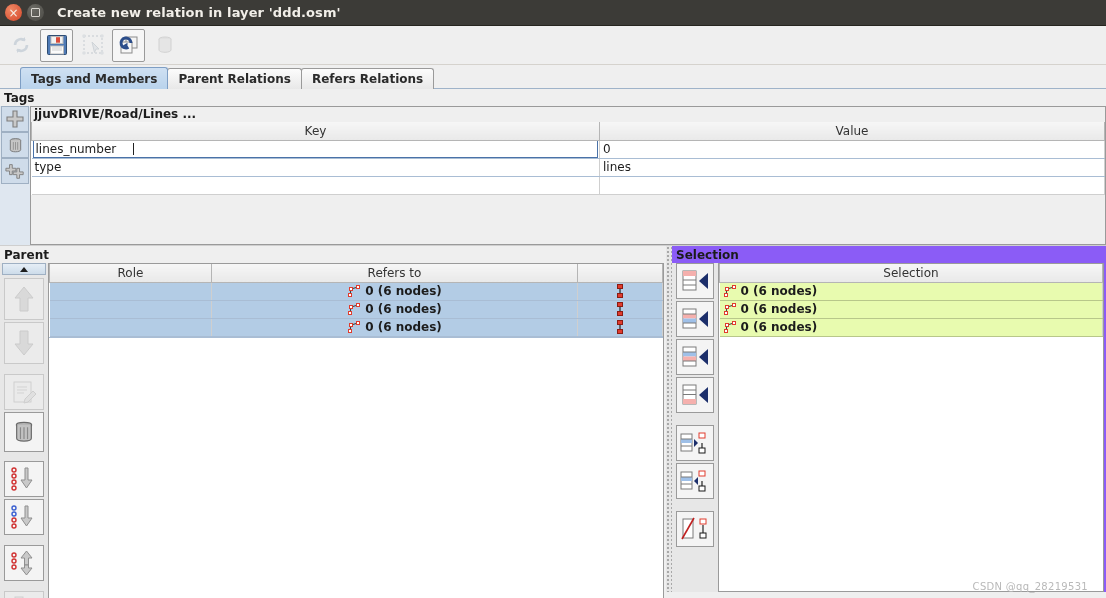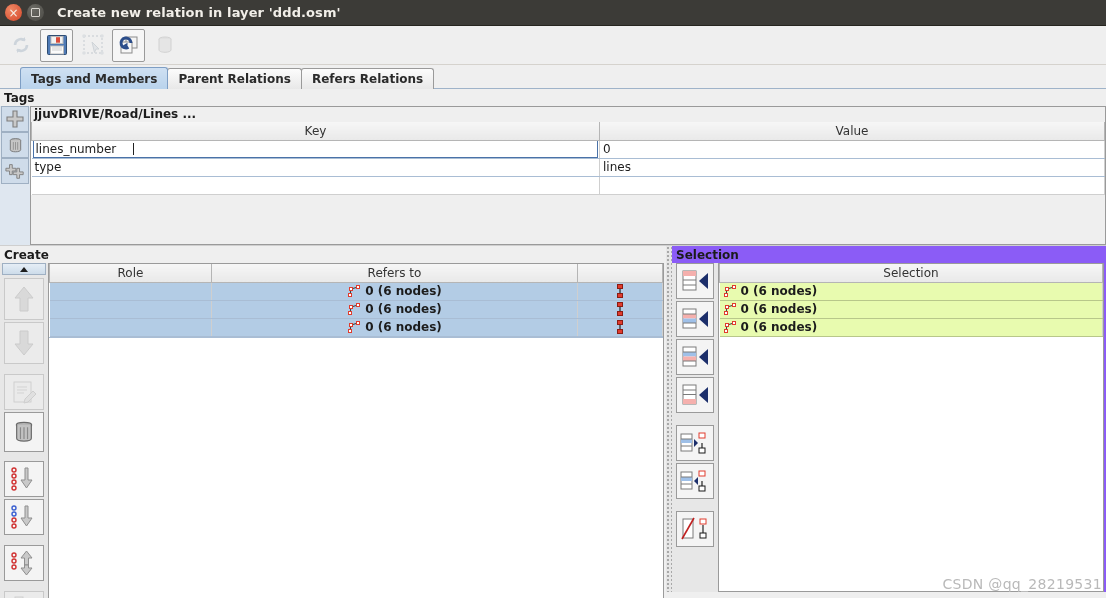--- a/index.html
+++ b/index.html
@@ -116,22 +116,22 @@
   .tri.dn { border-top:5px solid #4a6b93; margin-left:2px; margin-right:2px;}
 
   .lower { display: flex; height: 346px; }
   .members-pane { width: 666px; display: flex; flex-direction: column; }
   .sel-pane { flex: 1; display: flex; flex-direction: column; background:#8b5cf6; }
 
   .vsplit { width: 6px; background:#e6e6e6;
       background-image: radial-gradient(circle, #a8a8a8 0.8px, transparent 1px);
       background-size: 4px 4px; }
 
-  .watermark { position: absolute; right: 4px; bottom: 6px;
-               color: #b9b9b9; font-size: 14px; letter-spacing: .3px; }
+  .watermark { position: absolute; right: 18px; bottom: 6px;
+               color: #b9b9b9; font-size: 10px; letter-spacing: .3px; }
 </style>
 </head>
 <body>
 
 <div id="app">
 
   <div class="titlebar">
     <div class="wbtn close"></div>
     <div class="wbtn max"></div>
     <div class="title-text">Create new relation in layer 'ddd.osm'</div>
@@ -261,21 +261,21 @@
 
   <div class="splitter">
     <div class="tri up"></div>
     <div class="tri dn"></div>
     <div class="dots"></div>
   </div>
 
   <div class="lower">
 
     <div class="members-pane">
-      <div class="section-title">Create</div>
+      <div class="section-title">Parent</div>
 
       <div style="display:flex; flex:1;">
 
         <div class="vbar" style="width:48px; padding-top:0;">
           <div style="width:44px;height:12px;background:linear-gradient(#e6eef6,#cddcea);border:1px solid #9fb0c3;display:flex;align-items:center;justify-content:center;">
             <div style="width:0;height:0;border-left:4px solid transparent;border-right:4px solid transparent;border-bottom:5px solid #1e1e1e;"></div>
           </div>
           <div class="sbtn framed dis" style="width:40px;height:42px;margin-top:3px;">
             <svg width="26" height="30" viewBox="0 0 26 30">
               <path d="M13 3l9 11h-5v13h-8V14H4z" fill="#c3c3c3" stroke="#a0a0a0"></path>

